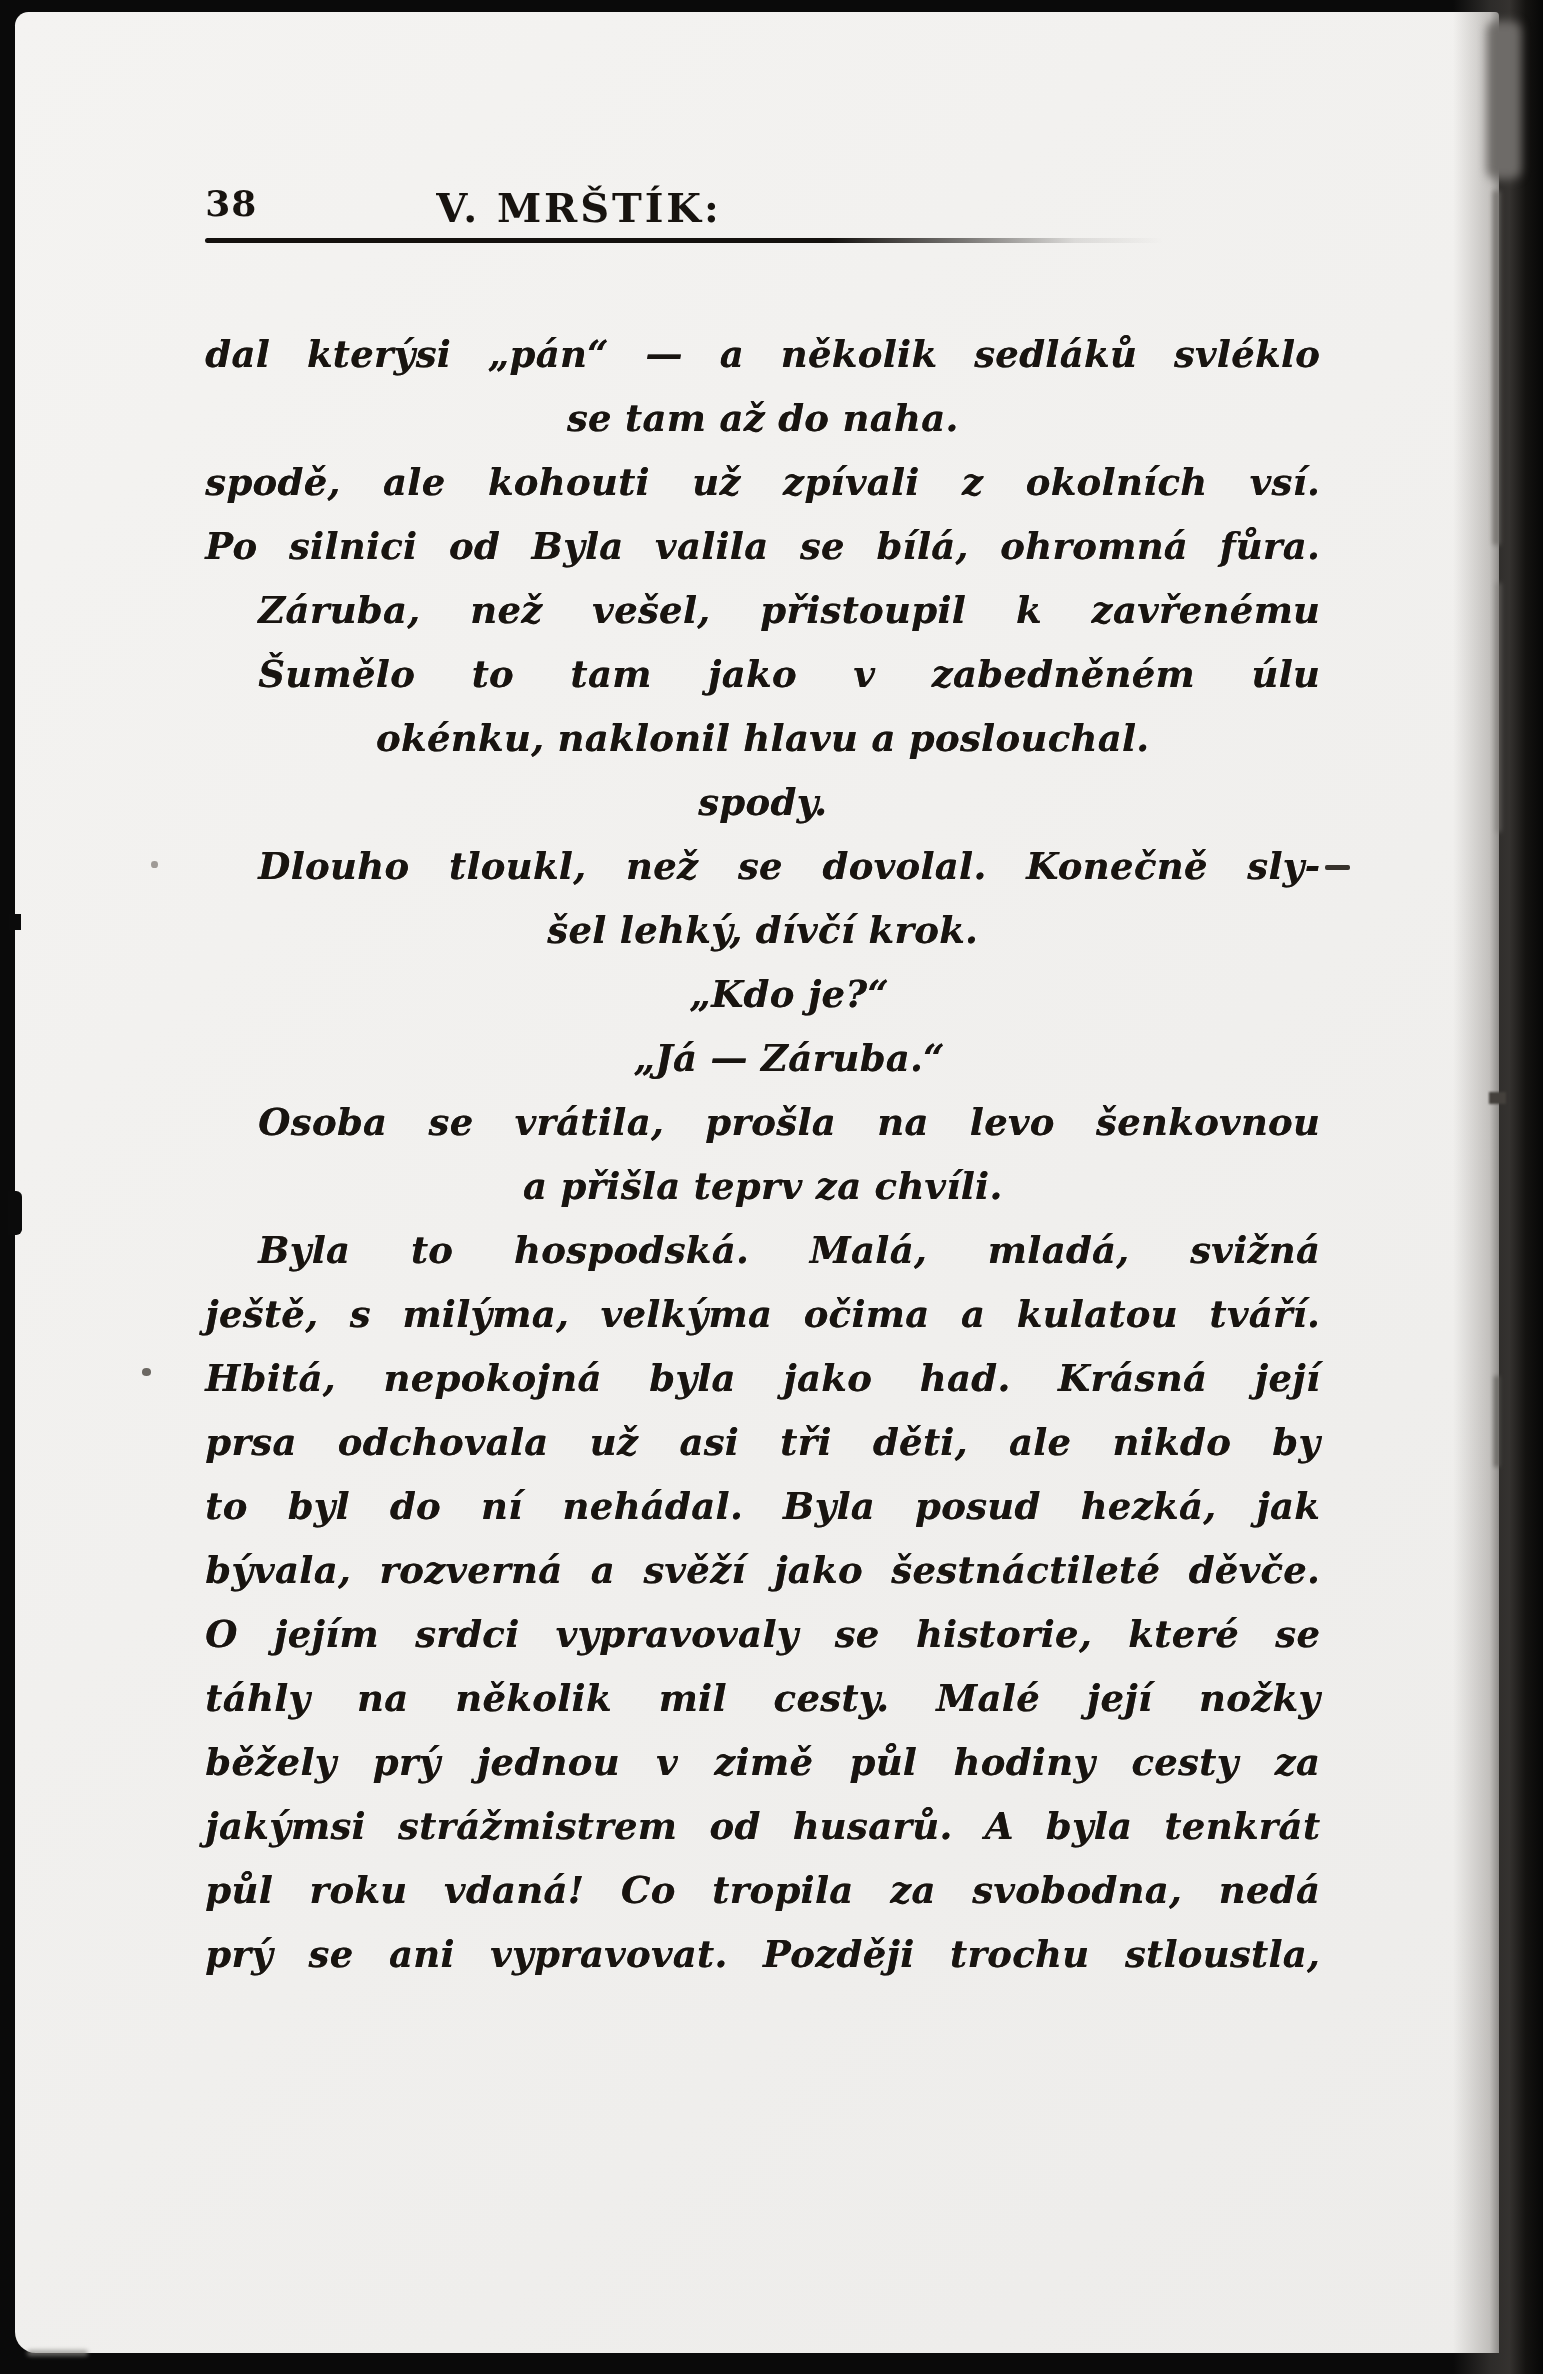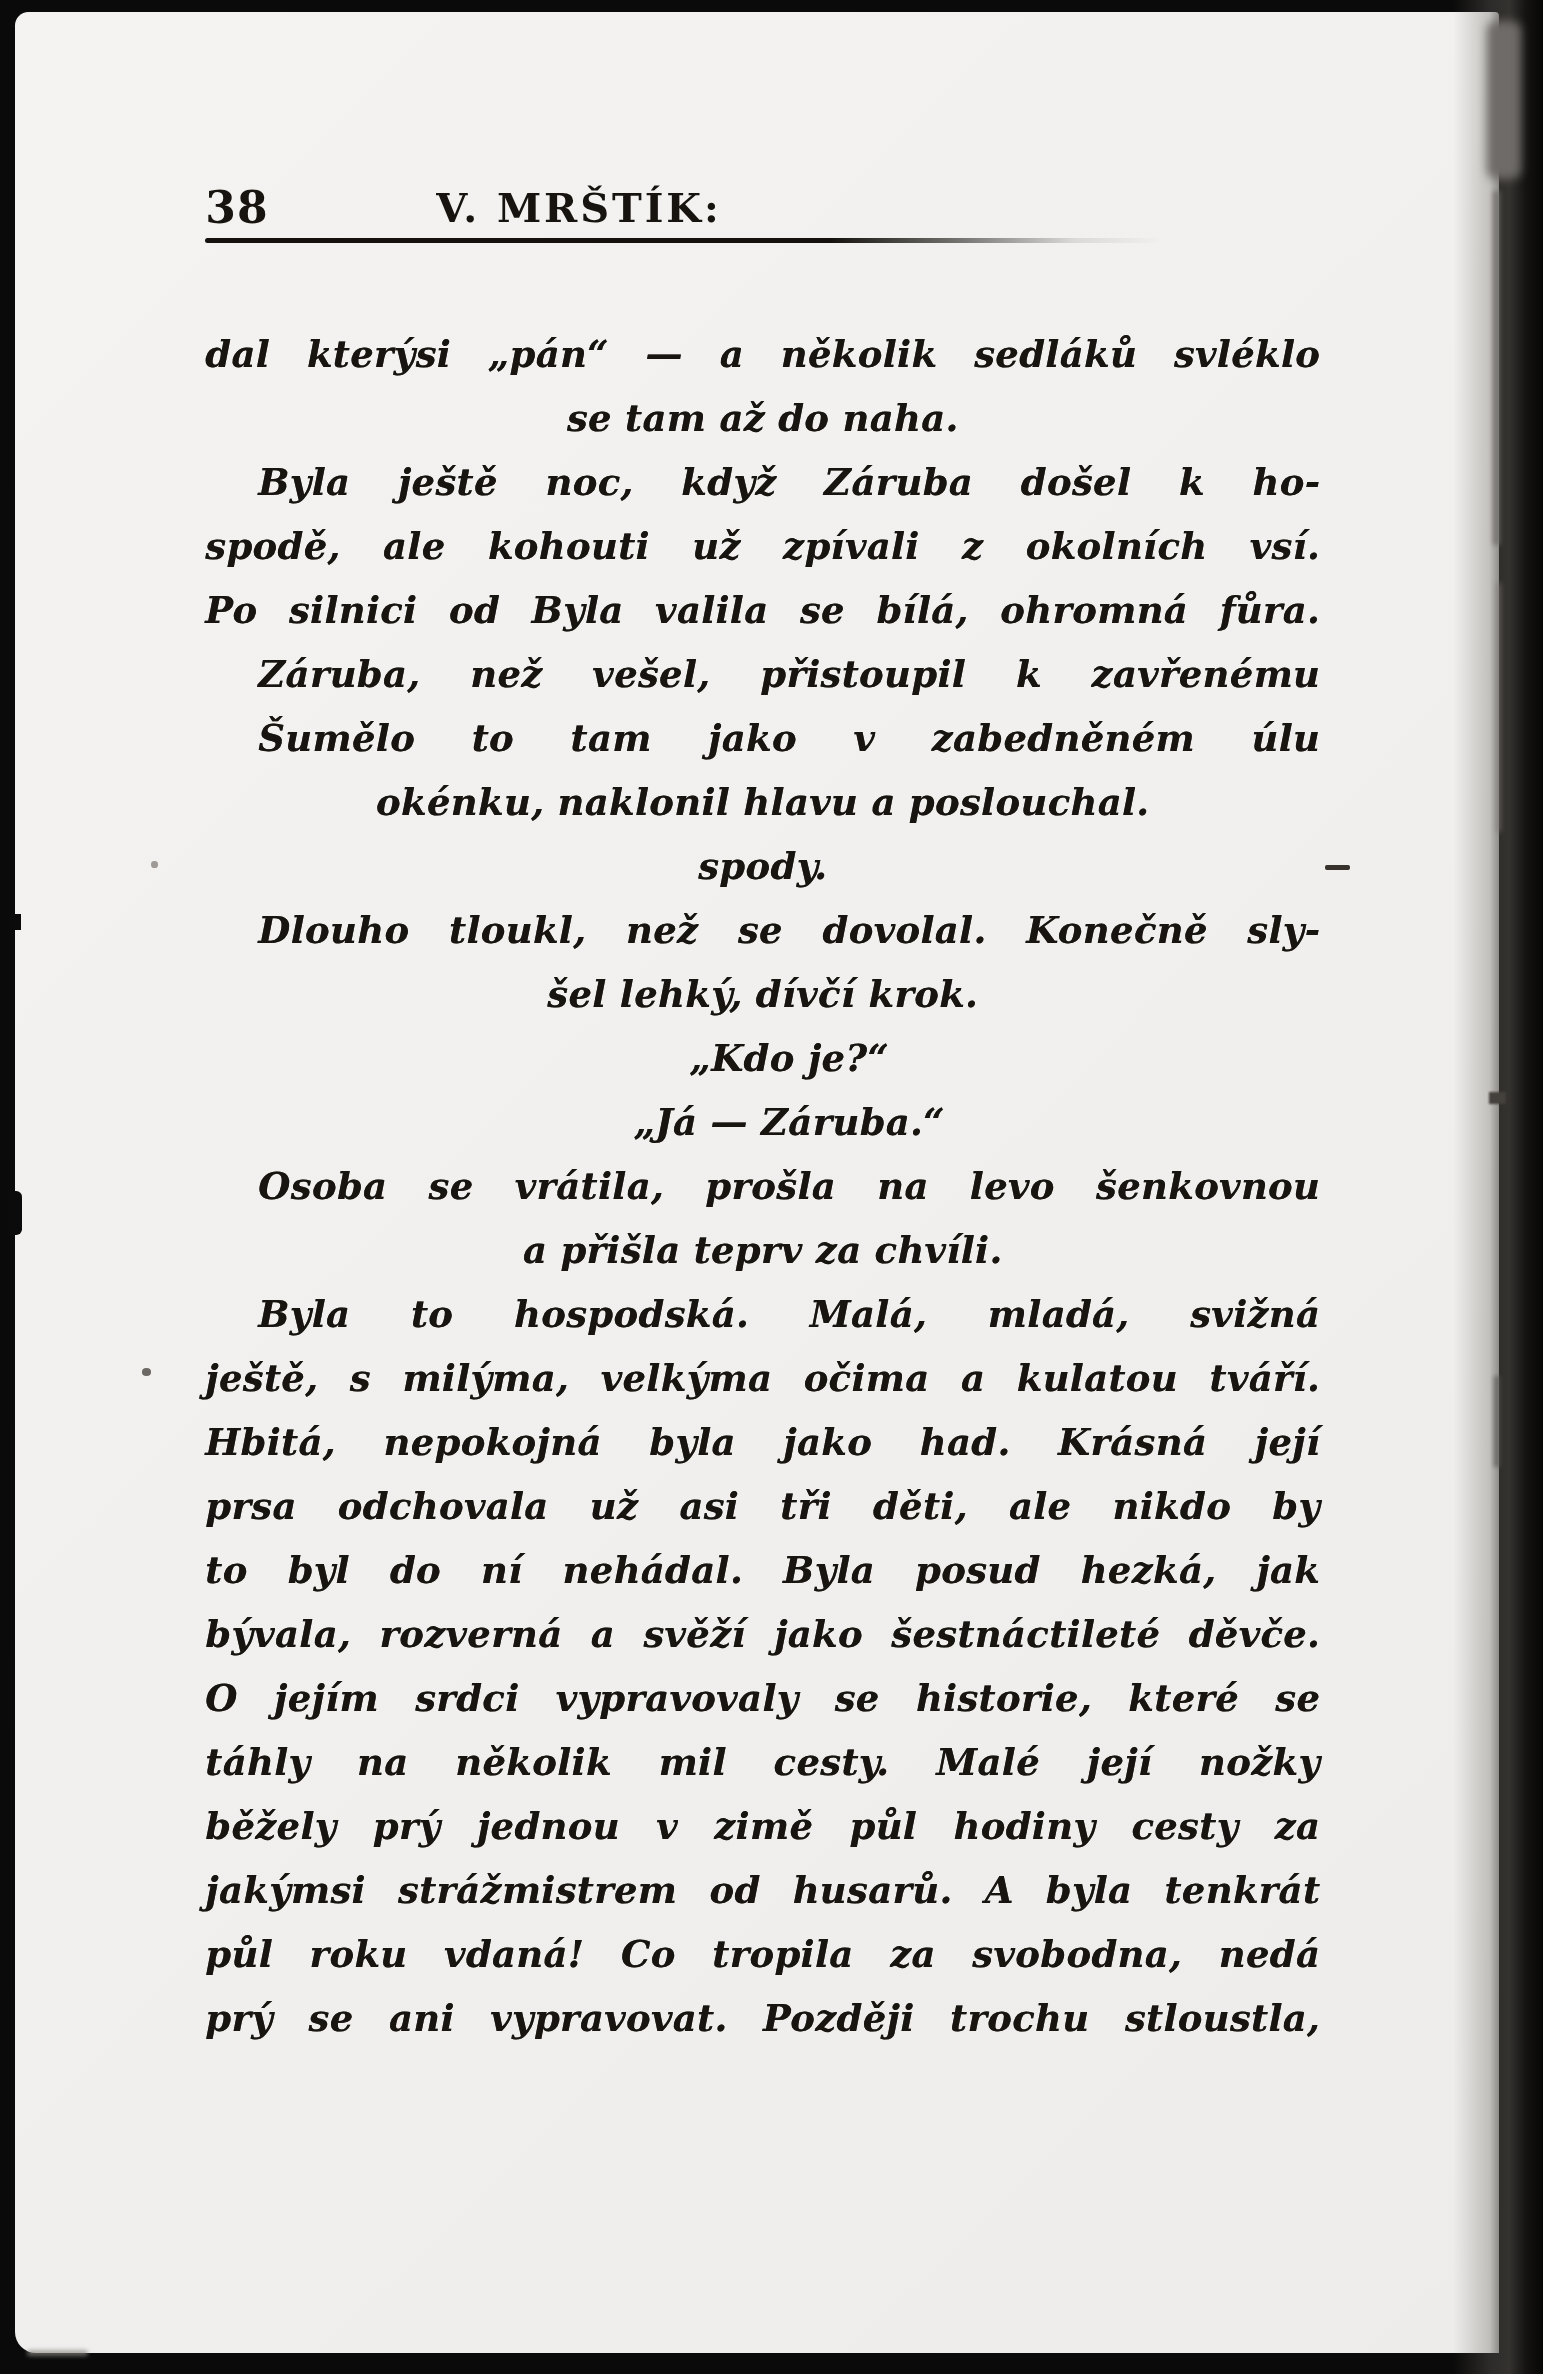--- a/index.html
+++ b/index.html
@@ -13,21 +13,21 @@
   .page {
     position:absolute; left:15.3px; top:12.4px;
     width:1484px; height:2341px;
     background:linear-gradient(135deg,#f4f3f1 0%,#f1f0ee 45%,#edecea 100%);
     border-top-left-radius:13.4px;
     border-bottom-left-radius:21px;
     border-top-right-radius:3.8px;
   }
   .pagenum {
     position:absolute; left:190px; top:170px;
-    font-size:44px; font-weight:700; color:#17130f;
+    font-size:36px; font-weight:700; color:#17130f;
     letter-spacing:1px;
   }
   .running-header {
     position:absolute; left:421px; top:172px;
     font-size:40px; font-weight:700; color:#17130f;
     letter-spacing:2.9px;
   }
   .header-rule {
     position:absolute; left:190px; top:226px;
     width:1115px; height:4.8px;
@@ -81,21 +81,20 @@
 <div class="frame">
 
   <div class="page">
     <div class="pagenum">38</div>
     <div class="running-header">V. MRŠTÍK:</div>
     <div class="header-rule"></div>
 
     <div class="text-block">
       <div class="line j">dal kterýsi „pán“ — a několik sedláků svléklo</div>
       <div class="line">se tam až do naha.</div>
-      <div class="line j i">Byla ještě noc, když Záruba došel k ho-</div>
       <div class="line j">spodě, ale kohouti už zpívali z okolních vsí.</div>
       <div class="line j">Po silnici od Byla valila se bílá, ohromná fůra.</div>
       <div class="line j i">Záruba, než vešel, přistoupil k zavřenému</div>
       <div class="line j i">Šumělo to tam jako v zabedněném úlu</div>
       <div class="line">okénku, naklonil hlavu a poslouchal.</div>
       <div class="line">spody.</div>
       <div class="line j i">Dlouho tloukl, než se dovolal. Konečně sly-</div>
       <div class="line">šel lehký, dívčí krok.</div>
       <div class="line i">„Kdo je?“</div>
       <div class="line i">„Já — Záruba.“</div>

